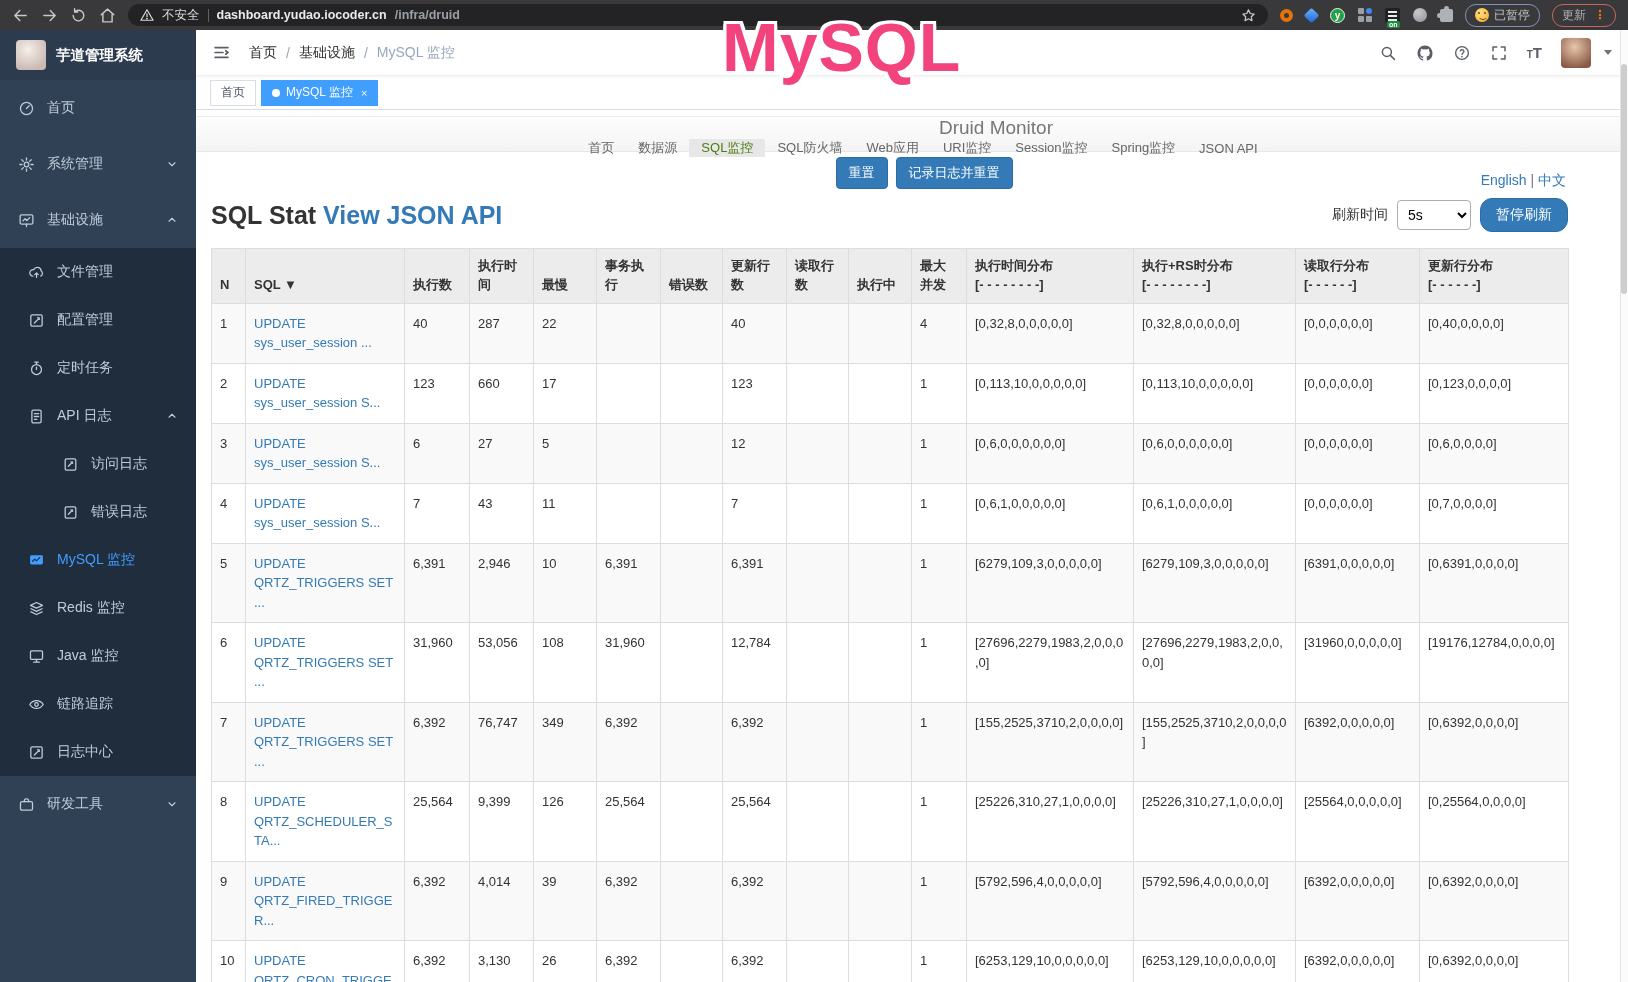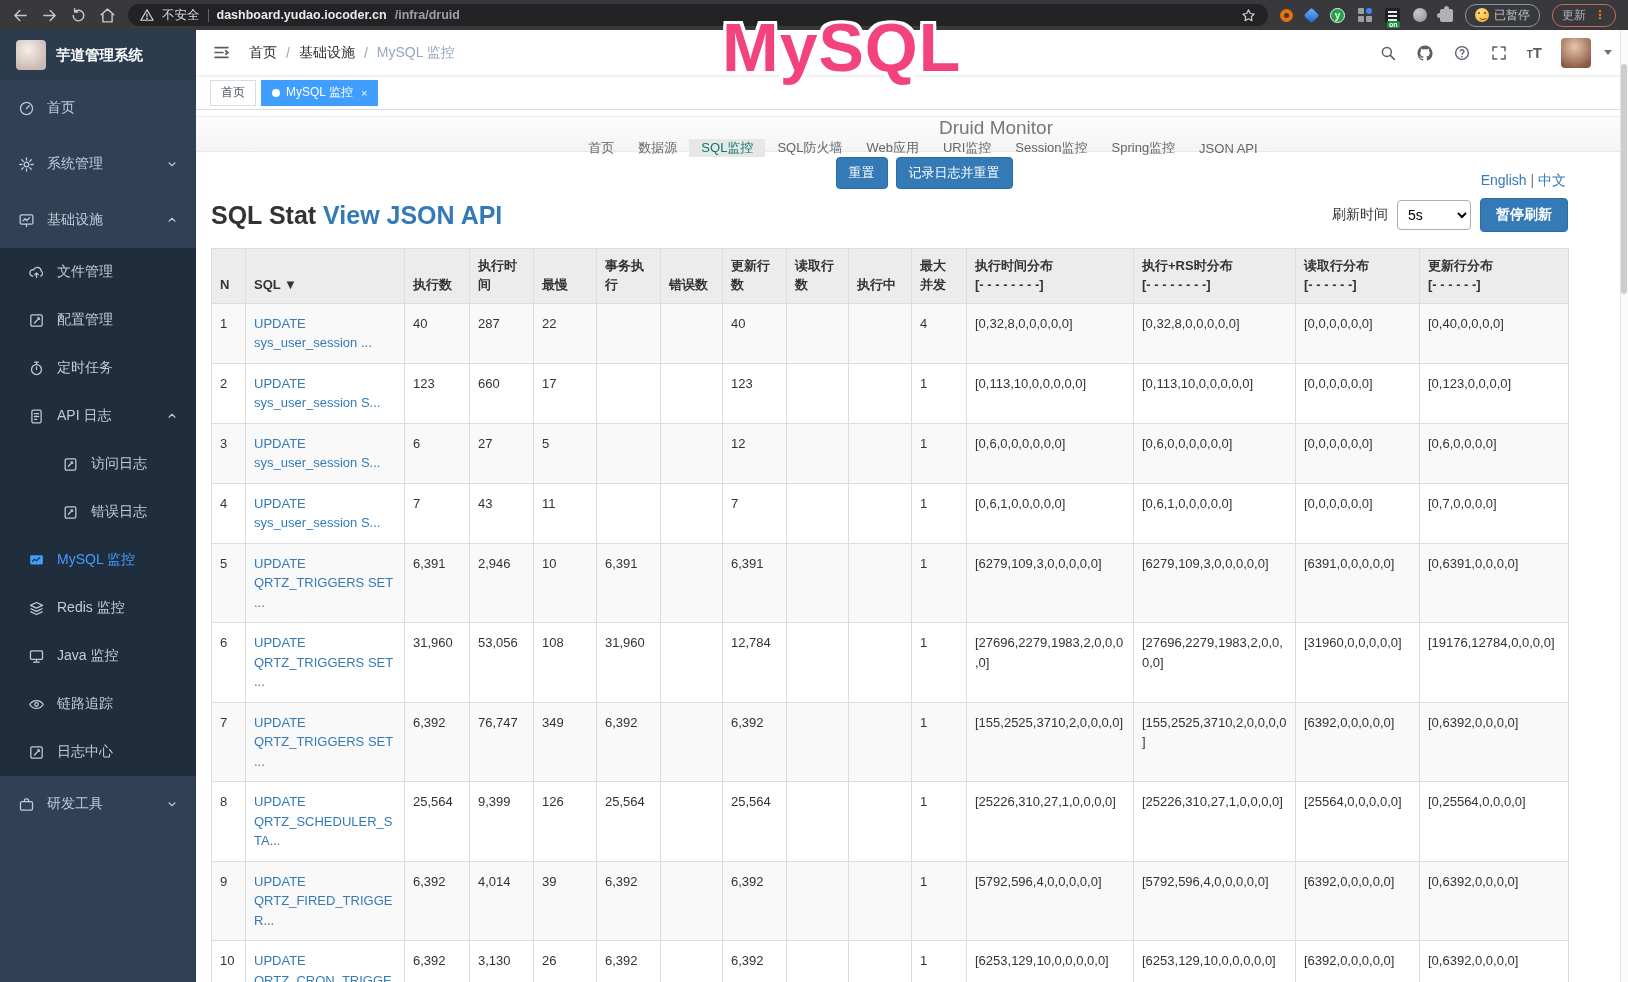--- a/index.html
+++ b/index.html
@@ -79,33 +79,33 @@
   .tab.active { background:#409eff; border-color:#409eff; color:#fff; }
   .tab .dot { width:8px; height:8px; border-radius:50%; background:#fff; }
   .tab .close { font-size:11px; margin-left:2px; }
 
   
   .content { flex:1; overflow:hidden; position:relative; background:#fff; }
   .druid-bar { height:36px; margin-top:6px; background:linear-gradient(#fdfdfd,#f4f4f4); border-top:1px solid #ececec; border-bottom:1px solid #e7e7e7; display:flex; align-items:center;flex-direction:column; }
   .druid-brand { margin-left:168px; font-size:19px; color:#777; white-space:nowrap; }
   .druid-nav { display:flex; align-items:center; margin-left:22px; height:100%; }
   .druid-nav .dn-item { padding:0 12px; height:100%; display:flex; align-items:center; font-size:13px; color:#666; cursor:pointer; white-space:nowrap; }
-  .druid-nav .dn-item.active { background:#e7e7e7; color:#0f766e; }
+  .druid-nav .dn-item.active { background:#e7e7e7; color:#4d7c0f; }
   .druid-btns { display:flex; gap:8px; margin-left:24px; }
   .btn-blue { background:#337ab7; border:1px solid #2e6da4; color:#fff; border-radius:4px; font-size:13px; padding:6px 12px; cursor:pointer; font-family:inherit; }
 
   .lang-row { margin-top:20px; padding-right:62px; text-align:right; font-size:14px; color:#777; }
   .lang-row a { color:#337ab7; text-decoration:none; cursor:pointer; }
 
   .title-row { display:flex; justify-content:space-between; align-items:center; margin:8px 60px 16px 15px; }
   .page-title { font-size:25px; font-weight:bold; color:#333; }
   .page-title a { color:#337ab7; text-decoration:none; }
   .refresh-box { display:flex; align-items:center; gap:9px; font-size:14px; color:#333; }
   .refresh-box select { width:74px; height:30px; font-size:14px; font-family:inherit; border:1px solid #adadad; border-radius:4px; padding:0 6px; background:#fff; }
-  .btn-pause { background:#337ab7; border:1px solid #2e6da4; color:#fff; border-radius:4px; font-size:14px; font-weight:bold; padding:7px 15px; cursor:pointer; font-family:inherit; }
+  .btn-pause { background:#337ab7; border:1px solid #2e6da4; color:#fff; border-radius:12px; font-size:14px; font-weight:normal; padding:7px 15px; cursor:pointer; font-family:inherit; }
 
   
   table.sql-table { margin-left:15px; width:1357px; border-collapse:collapse; table-layout:fixed; font-size:13px; color:#333; }
   .sql-table th { background:#ececec; border:1px solid #ddd; text-align:left; vertical-align:bottom; padding:8px; font-weight:bold; line-height:1.45; cursor:pointer; }
   .sql-table td { border:1px solid #ddd; padding:10px 8px; vertical-align:top; line-height:1.5; word-wrap:break-word; }
   .sql-table tbody tr:nth-child(odd) td { background:#f9f9f9; }
   .sql-table a.sql-link { color:#337ab7; text-decoration:none; }
 
   
   .annotation { position:absolute; left:722px; top:8px; font-size:68px; font-weight:bold; color:#f2437d; z-index:50; letter-spacing:1px;

